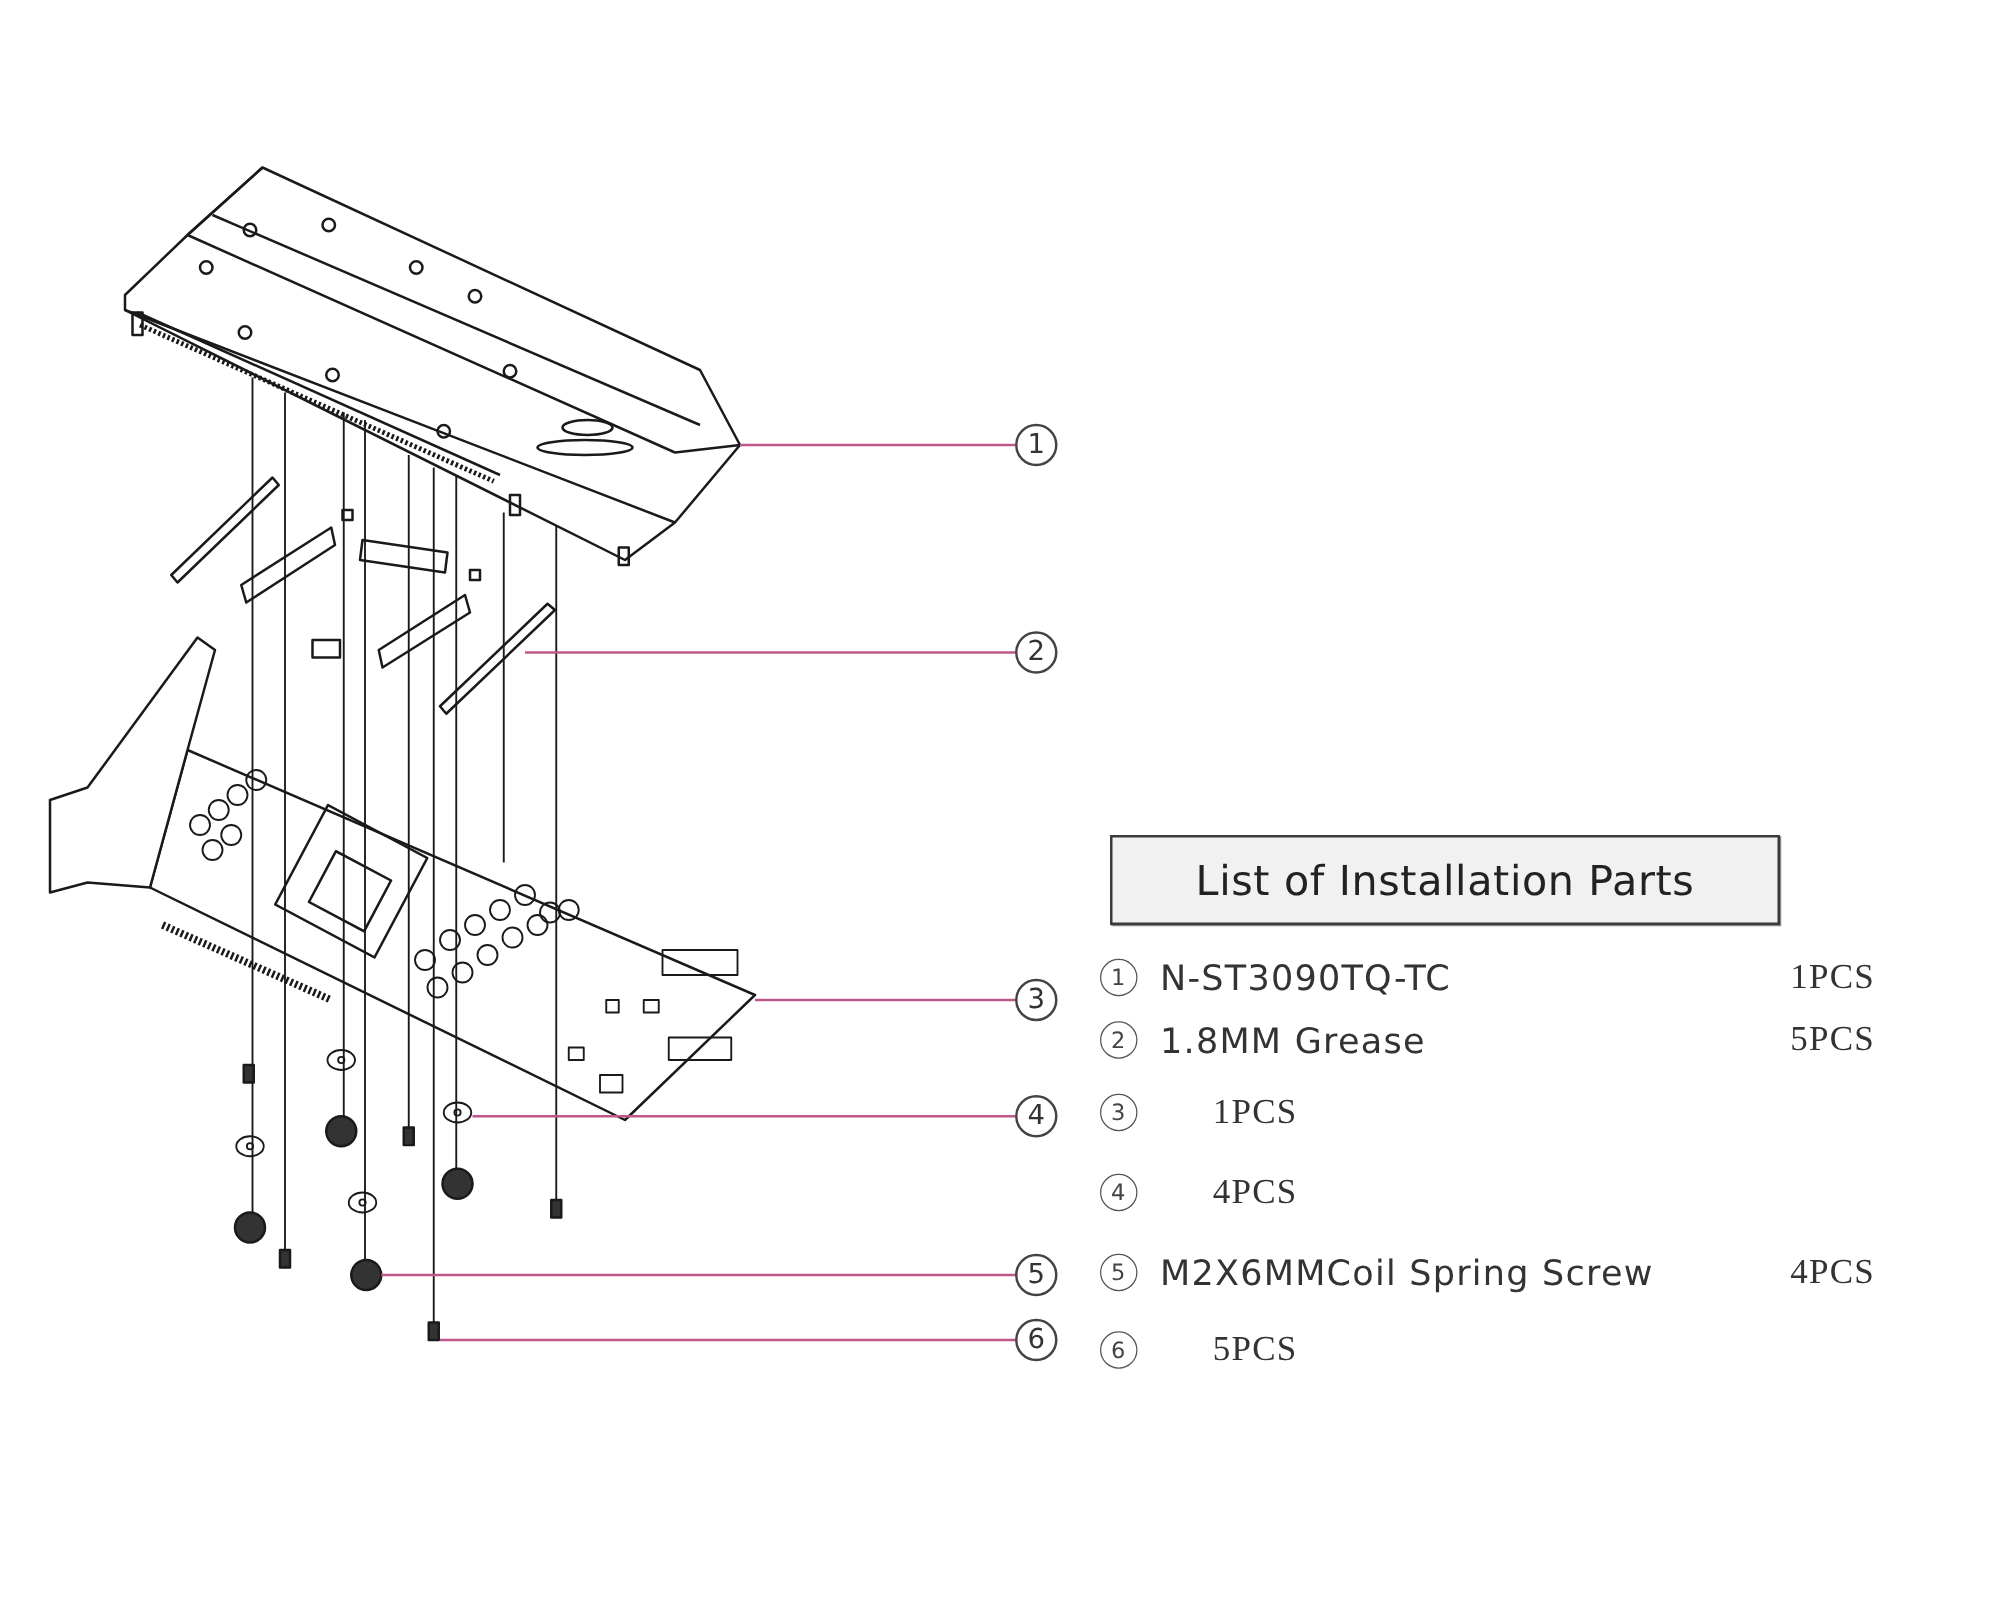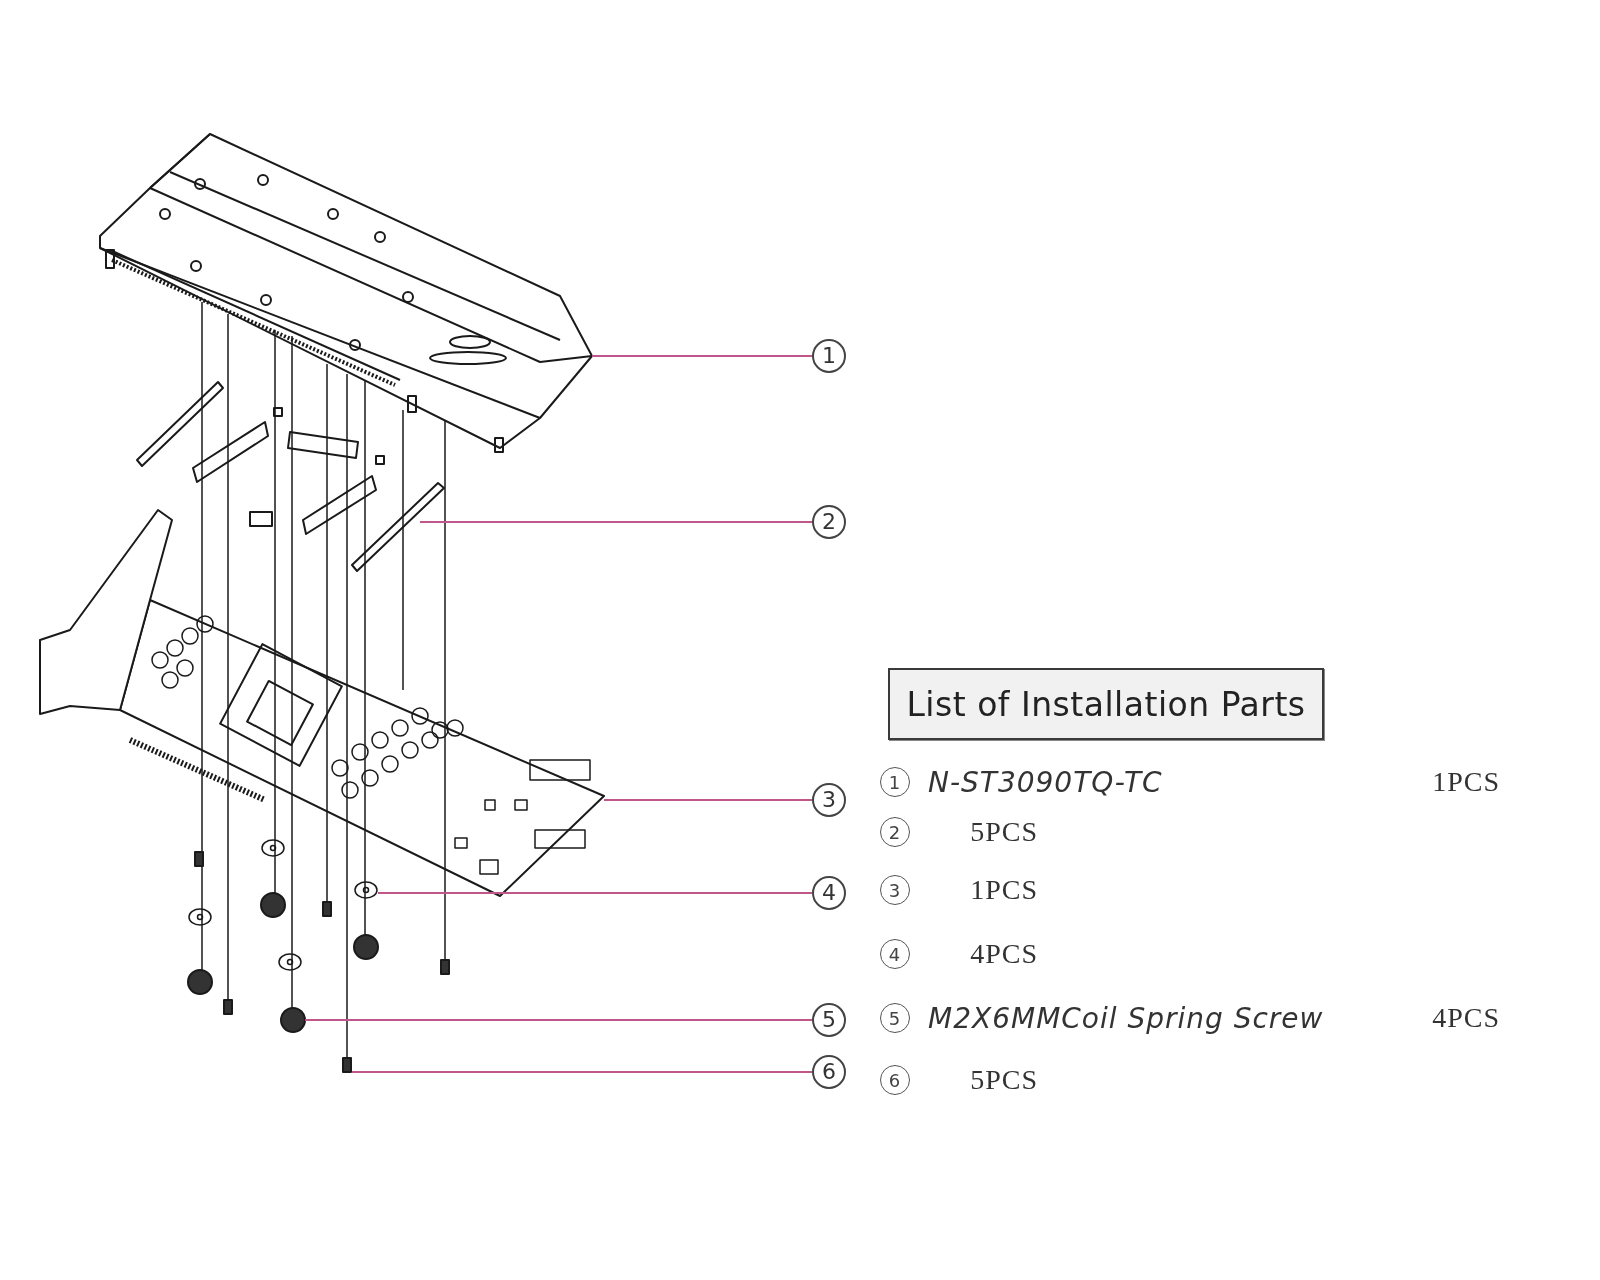--- a/index.html
+++ b/index.html
@@ -1,27 +1,27 @@
 <!DOCTYPE html>
 <html><head>
 <meta charset="utf-8">
 <style>
   html, body { margin:0; padding:0; background:#ffffff; }
   body { width:1600px; height:1280px; position:relative; overflow:hidden; font-family:"DejaVu Sans", sans-serif; color:#2a2a2a; }
   #diagram { position:absolute; left:0; top:0; width:1600px; height:1280px; }
   .callout { position:absolute; width:34px; height:34px; border:2px solid #444; border-radius:50%; box-sizing:border-box;
              display:flex; align-items:center; justify-content:center; font-size:22px; color:#333; background:#fff; line-height:1; }
-  .title-box { position:absolute; left:888px; top:668px; width:436px; height:72px; box-sizing:border-box;
+  .title-box { position:absolute; left:888px; top:668px; width:536px; height:72px; box-sizing:border-box;
                border:2px solid #3a3a3a; background:#f1f1f1; box-shadow:1px 1px 0 #888;
                display:flex; align-items:center; justify-content:center; font-size:33px; letter-spacing:0.5px; color:#222; }
   .parts { position:absolute; left:880px; top:758px; width:620px; }
   .row { position:absolute; left:0; width:620px; height:44px; display:flex; align-items:center; font-size:28px; color:#333; letter-spacing:1px; }
   .row .num { width:30px; height:30px; border:1.5px solid #555; border-radius:50%; box-sizing:border-box; display:flex; align-items:center;
               justify-content:center; font-size:18px; margin-right:18px; color:#444; }
-  .row .name { flex:1; white-space:nowrap;font-style:italic; }
+  .row .name { flex:1; white-space:nowrap; }
   .row .qty { width:110px; text-align:right;font-family:Liberation Serif, serif; }
 </style>
 </head>
 <body>
 
 <svg id="diagram" viewBox="0 0 1600 1280" xmlns="http://www.w3.org/2000/svg">
   <g fill="none" stroke="#1a1a1a" stroke-width="2" stroke-linejoin="round">
 
     <g>
       <polygon points="210,134 560,296 592,356 540,418 500,448 100,248 100,236 150,188" fill="#fff"></polygon>
@@ -151,20 +151,21 @@
 <div class="title-box">List of Installation Parts</div>
 
 <div class="parts">
   <div class="row" style="top:2px;">
     <span class="num">1</span>
     <span class="name">N-ST3090TQ-TC</span>
     <span class="qty">1PCS</span>
   </div>
   <div class="row" style="top:52px;">
     <span class="num">2</span>
+    <span class="name">1.8MM Grease</span>
     <span class="qty">5PCS</span>
   </div>
   <div class="row" style="top:110px;">
     <span class="num">3</span>
     <span class="qty">1PCS</span>
   </div>
   <div class="row" style="top:174px;">
     <span class="num">4</span>
     <span class="qty">4PCS</span>
   </div>

